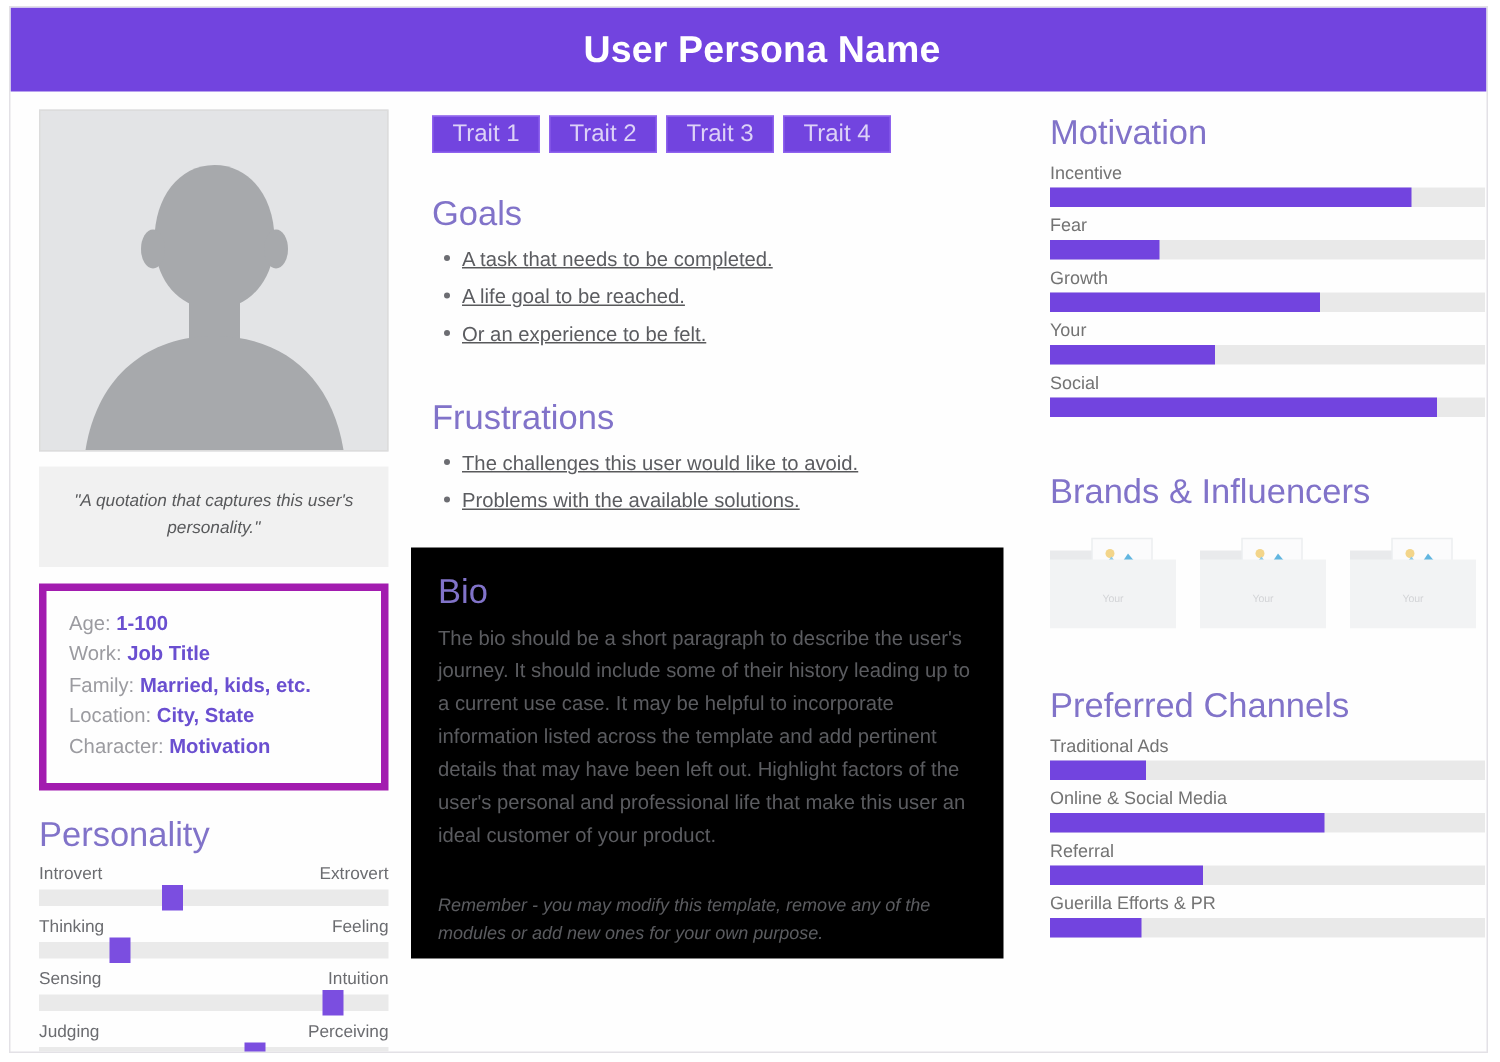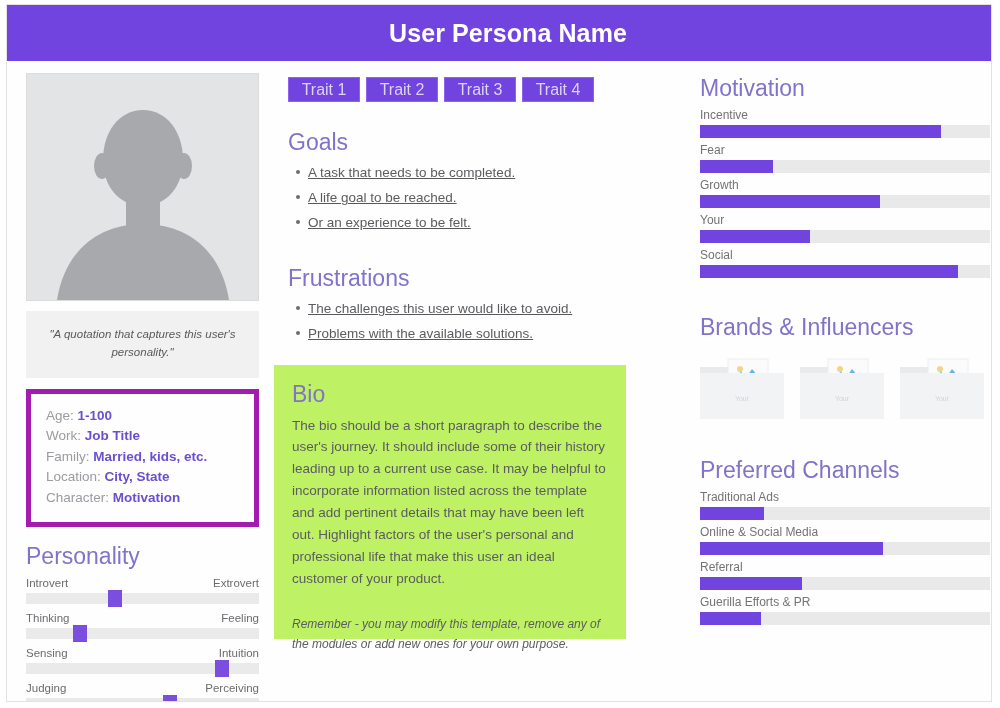--- a/index.html
+++ b/index.html
@@ -178,24 +178,24 @@
     top: 8px;
     width: 4px;
     height: 4px;
     border-radius: 50%;
     background: #6c6d72;
   }
 
   
   .bio-panel {
     margin: 20px 0 0 0;
-    background: #bef264;
+    background: #000000;
     padding: 16px 18px 18px 18px;
     box-sizing: border-box;
-    width: 352px;
+    width: 395px;
     height: 274px;
   }
   .bio-text {
     font-size: 13.5px;
     line-height: 1.62;
     color: #5b5c60;
     margin: 0;
   }
   .bio-note {
     margin: 26px 0 0 0;

